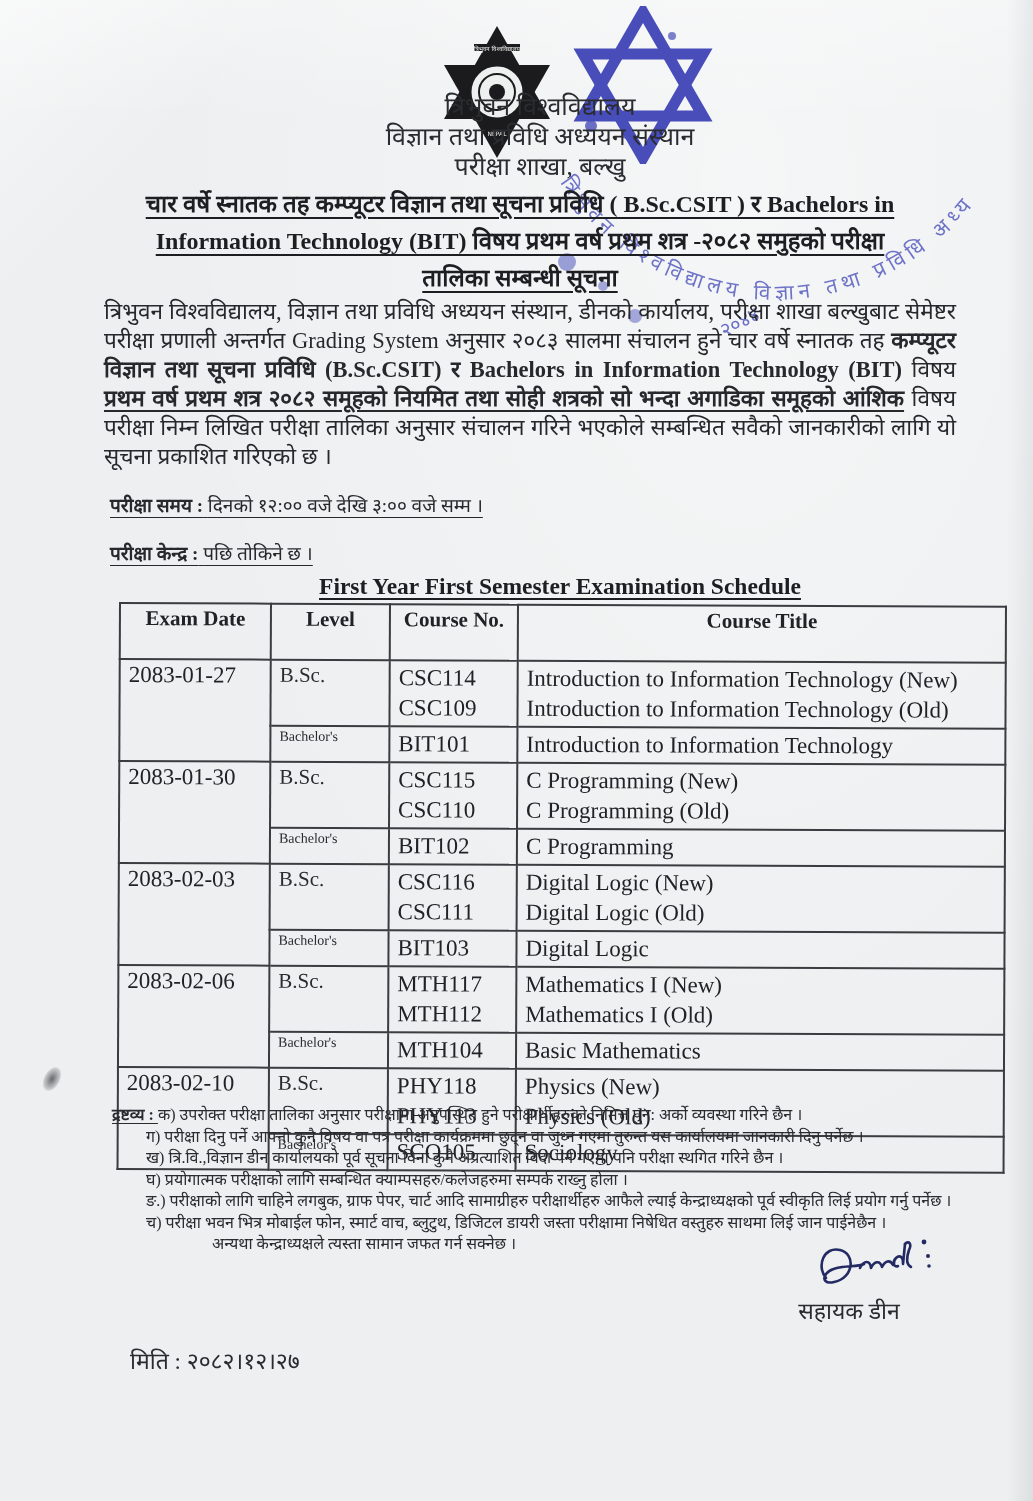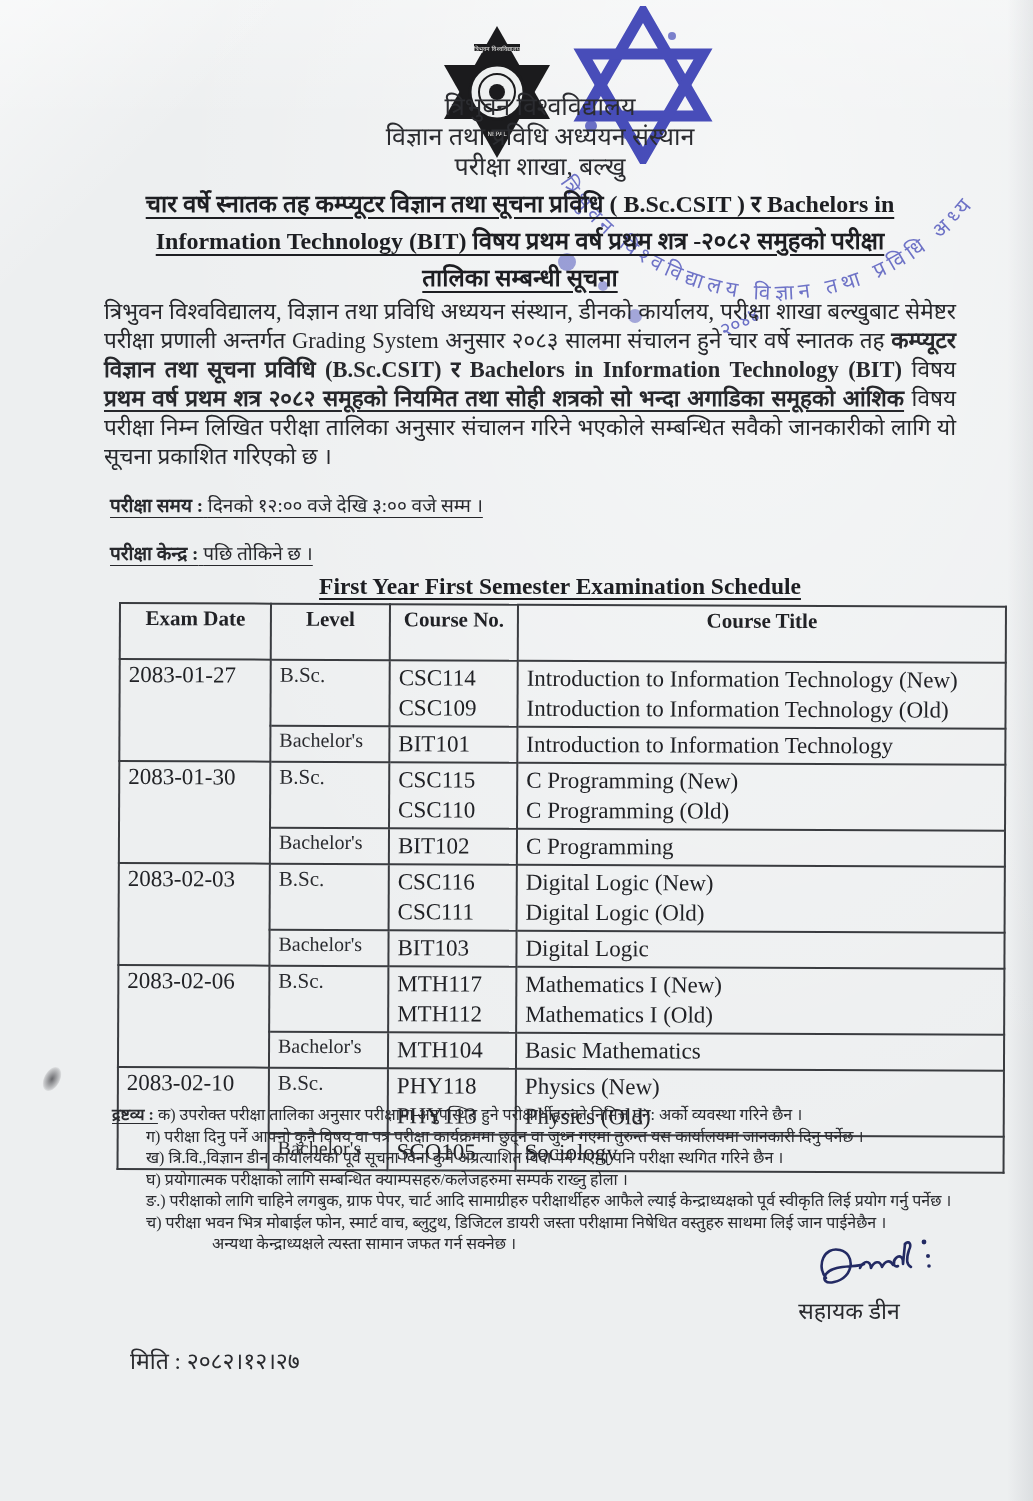--- a/index.html
+++ b/index.html
@@ -28,21 +28,21 @@
   .kv-line .lbl{font-weight:700;}
   
   .tbl-title{top:573px;left:116px;width:888px;text-align:center;font-weight:700;font-size:23.5px;color:#1d1e22;text-decoration:underline;text-decoration-thickness:2px;text-underline-offset:4px;}
   .tblwrap{top:602px;left:119px;transform:rotate(0.25deg);transform-origin:left top;}
   table.sched{border-collapse:collapse;width:888px;background:transparent;}
   table.sched th, table.sched td{border:2px solid #3a3c40;padding:2px 8px;vertical-align:top;}
   table.sched th{font-size:21px;font-weight:700;text-align:center;height:50px;color:#212226;}
   th.h-courseno{line-height:24px;}
   td.c-date{width:133px;font-size:23px;padding-top:9px;padding-left:12px;color:#212226;}
   td.c-level{width:101px;font-size:21px;padding-top:7px;color:#2a2b2f;}
-  td.c-level.small{font-size:20px;}
+  td.c-level.small{font-size:14px;}
   td.c-no{width:110px;font-size:23px;color:#212226;}
   td.c-title{font-size:23px;color:#212226;padding-left:10px;}
   .row-multi td{height:60px;}
   .row-single td{height:30px;}
   .ln{line-height:30px;white-space:nowrap;}
   
   .notes{top:1104px;left:112px;width:890px;font-size:16px;line-height:21.5px;color:#2a2b2f;}
   .note-line{white-space:nowrap;}
   .note-line .lead{font-weight:700;text-decoration:underline;text-underline-offset:3px;}
   .note-line.rest{padding-left:34px;}

